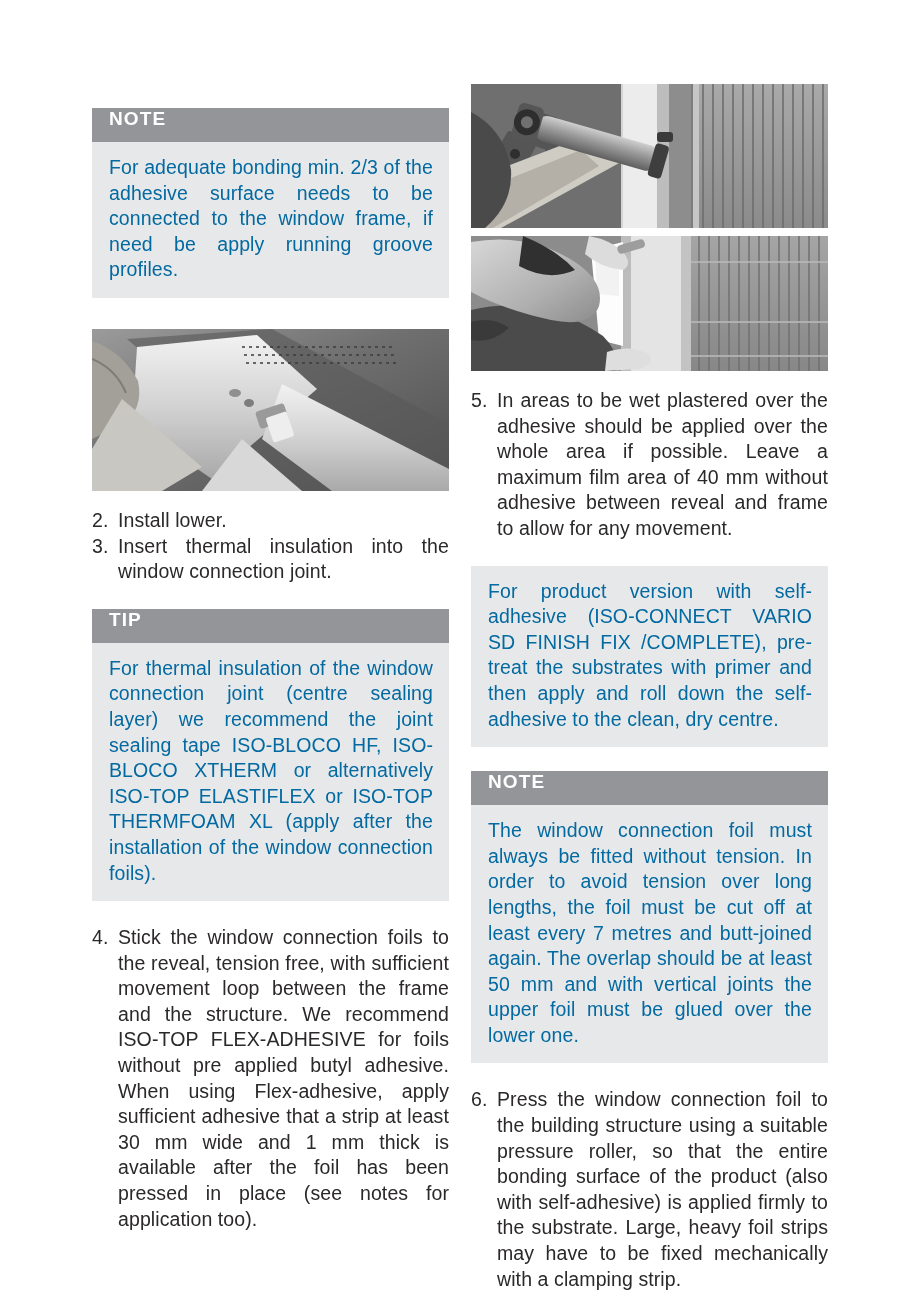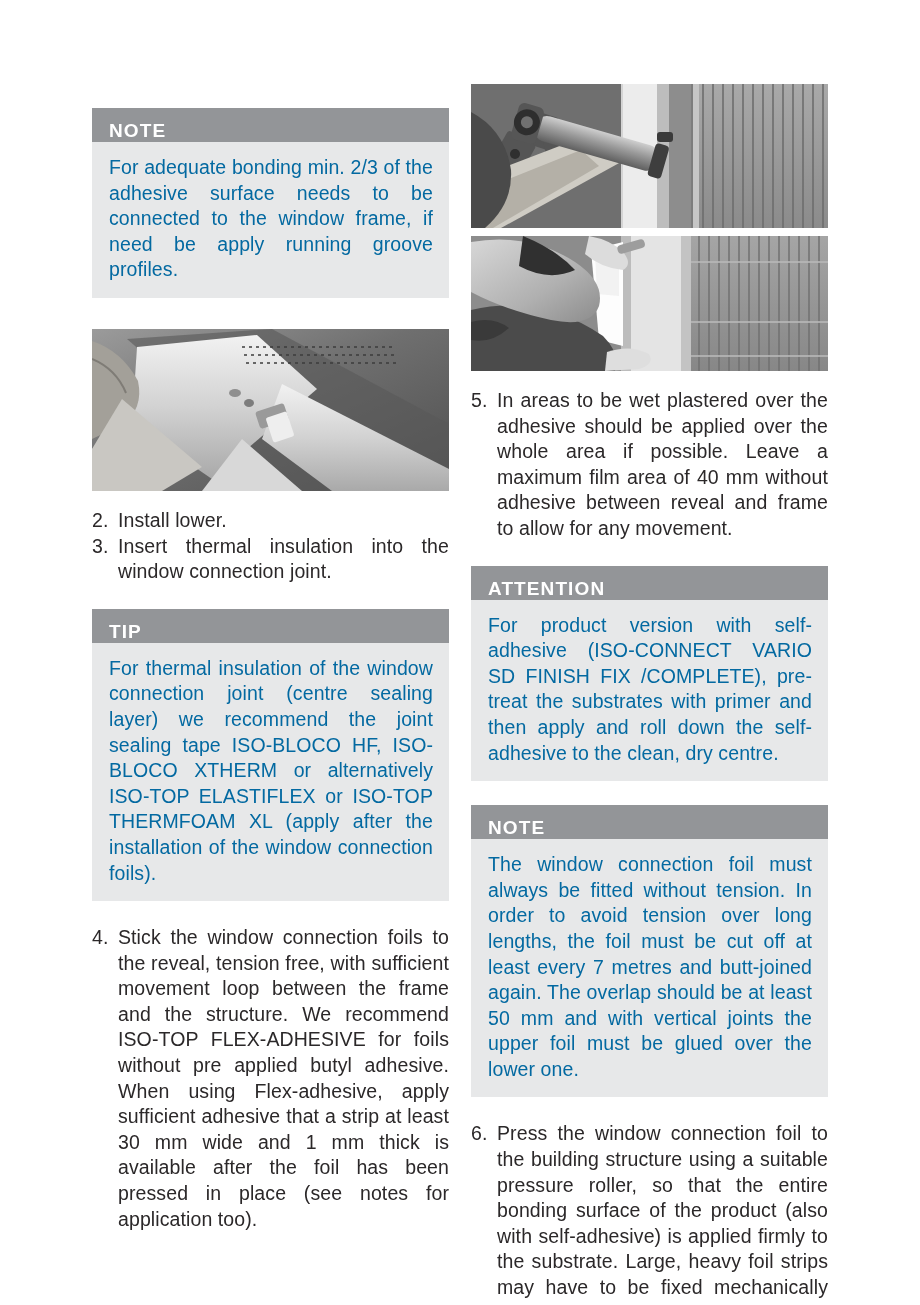--- a/index.html
+++ b/index.html
@@ -73,21 +73,21 @@
   
   .callout {
     width: 357px;
     background: #e7e8e9;
     margin: 0;
   }
   .callout-header {
     background: #939598;
     height: 34px;
     display: flex;
-    align-items: flex-end;
+    align-items: flex-start;
     padding-left: 17px;
     box-sizing: border-box;
   }
   .callout-title {
     color: #ffffff;
     font-size: 19px;
     font-weight: bold;
     letter-spacing: 1.1px;
   }
   .callout-body {
@@ -332,23 +332,20 @@
       <div class="gap-m"></div>
 
       <div class="list-item">
         <span class="list-num">5.</span>
         <span class="list-text">In areas to be wet plastered over the adhesive should be applied over the whole area if possible. Leave a maximum film area of 40 mm without adhesive between reveal and frame to allow for any movement.</span>
       </div>
 
       <div class="gap-l"></div>
 
       <div class="callout">
-        <div class="callout-header">
-          <span class="callout-title">ATTENTION</span>
-        </div>
         <div class="callout-body">
           <p>For product version with self-adhesive (ISO-CONNECT VARIO SD FINISH FIX /COMPLETE), pre-treat the substrates with primer and then apply and roll down the self-adhesive to the clean, dry centre.</p>
         </div>
       </div>
 
       <div class="gap-l"></div>
 
       <div class="callout">
         <div class="callout-header">
           <span class="callout-title">NOTE</span>

